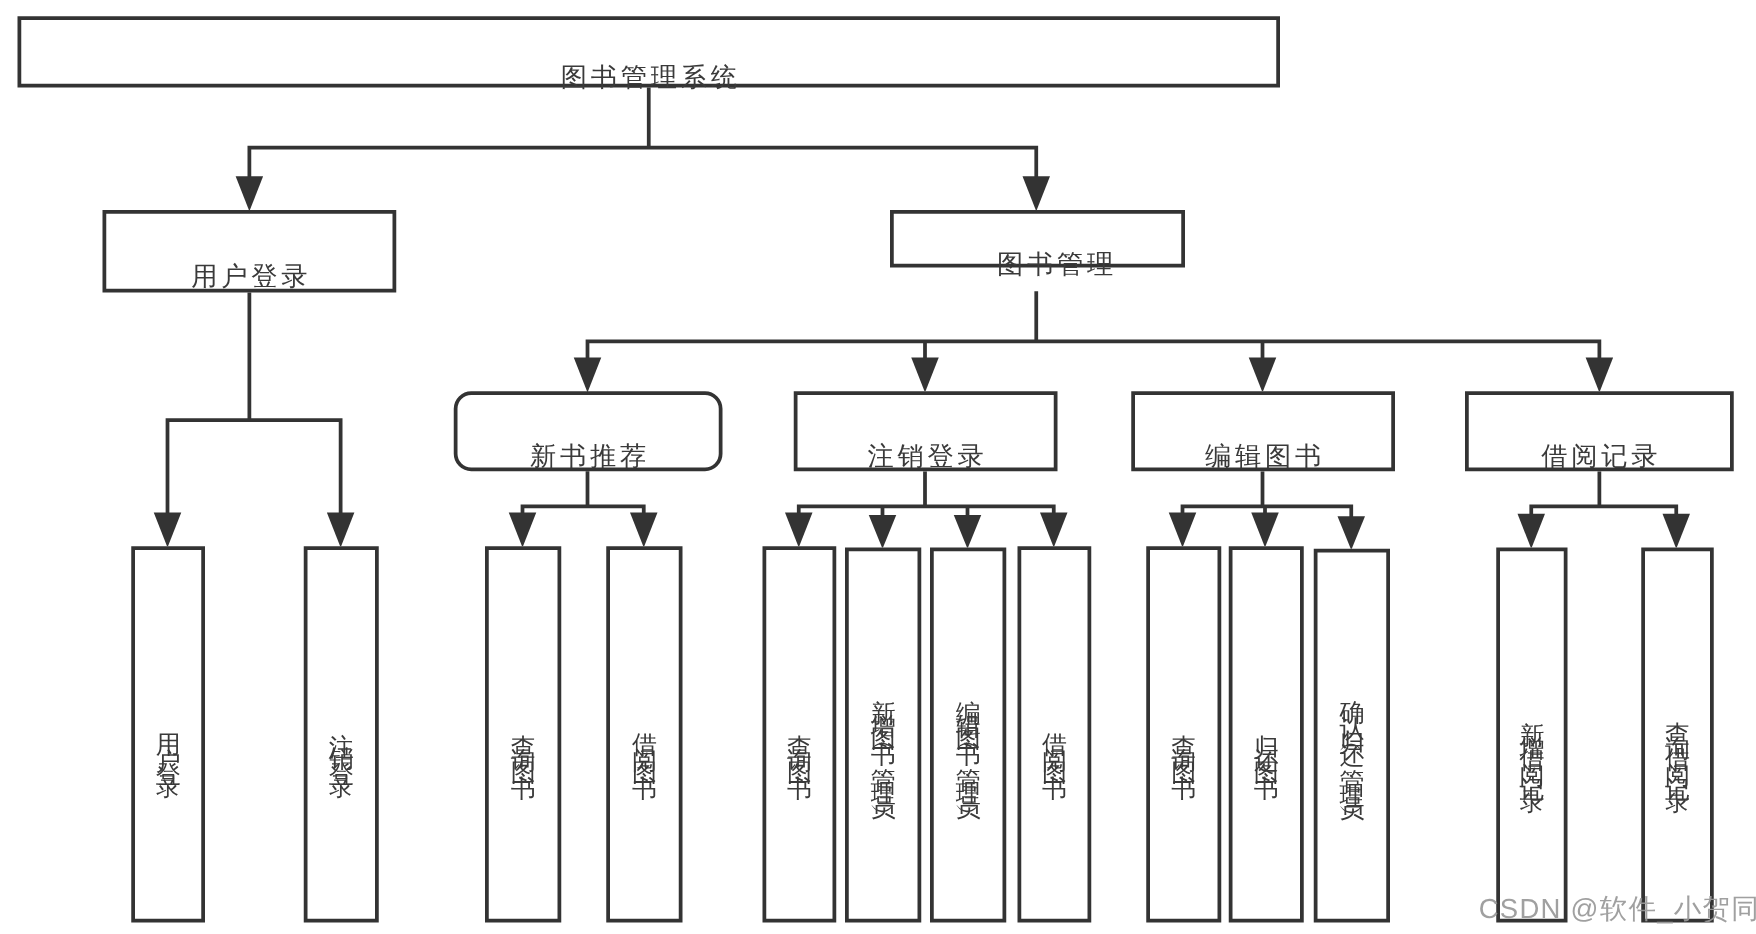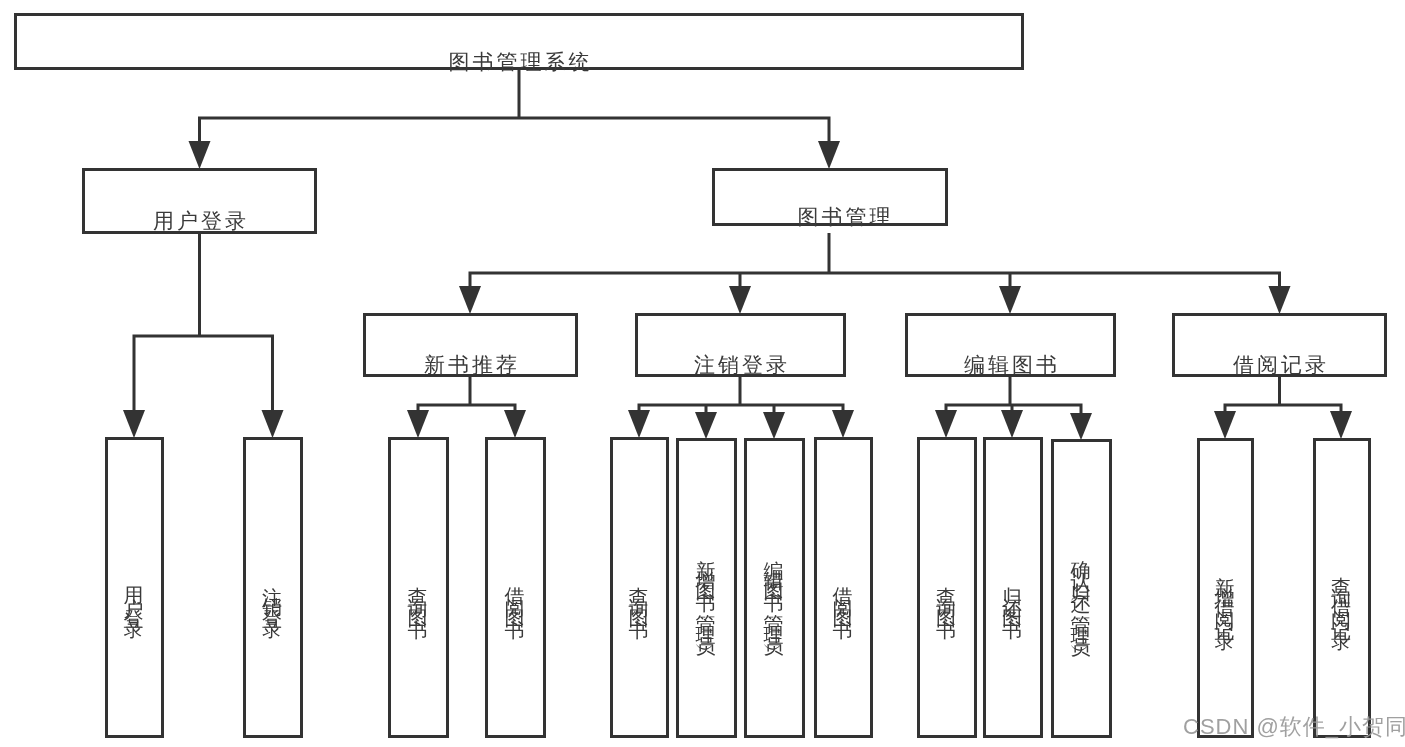--- a/index.html
+++ b/index.html
@@ -14,23 +14,23 @@
   }
   .hnode span{font-size:21px;letter-spacing:3px;margin-right:-3px;white-space:nowrap;margin-top:40px;}
   .vnode .vtext{
     writing-mode:vertical-rl;text-orientation:mixed;
     font-size:20px;letter-spacing:11px;margin-bottom:-11px;white-space:nowrap;
   }
   
   .n-root{left:14px;top:13px;width:1010px;height:57px;}
   
   .n-userlogin{left:82px;top:168px;width:235px;height:66px;}
-  .n-bookmgmt{left:712px;top:168px;width:236px;height:58px;padding-left:28px;}
+  .n-bookmgmt{left:712px;top:168px;width:236px;height:46px;padding-left:28px;}
   
-  .n-l3-0{left:363px;top:313px;width:215px;height:64px;}
+  .n-l3-0{left:363px;top:313px;width:215px;height:64px;border-radius:14px;}
   .n-l3-1{left:635px;top:313px;width:211px;height:64px;}
   .n-l3-2{left:905px;top:313px;width:211px;height:64px;}
   .n-l3-3{left:1172px;top:313px;width:215px;height:64px;}
   
   .n-a1{left:105px;top:437px;width:59px;height:301px;}
   .n-a2{left:243px;top:437px;width:60px;height:301px;}
   .n-b1{left:388px;top:437px;width:61px;height:301px;}
   .n-b2{left:485px;top:437px;width:61px;height:301px;}
   .n-c1{left:610px;top:437px;width:59px;height:301px;}
   .n-c2{left:676px;top:438px;width:61px;height:300px;}

